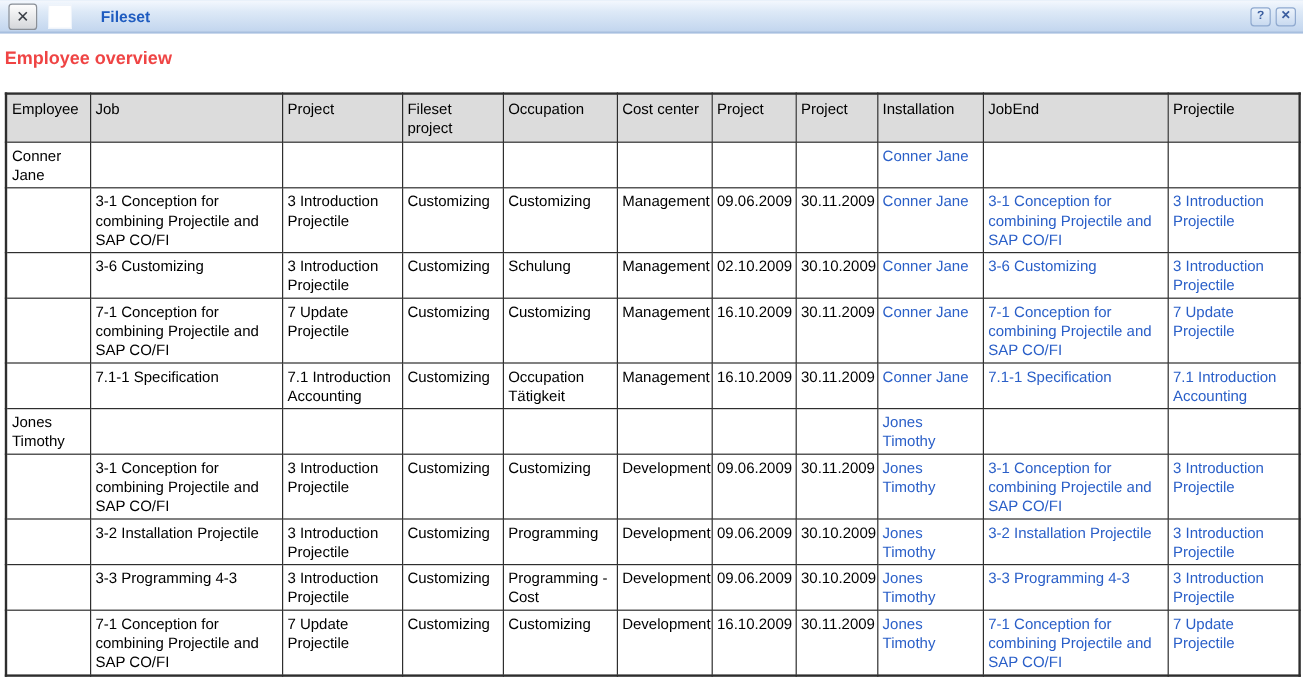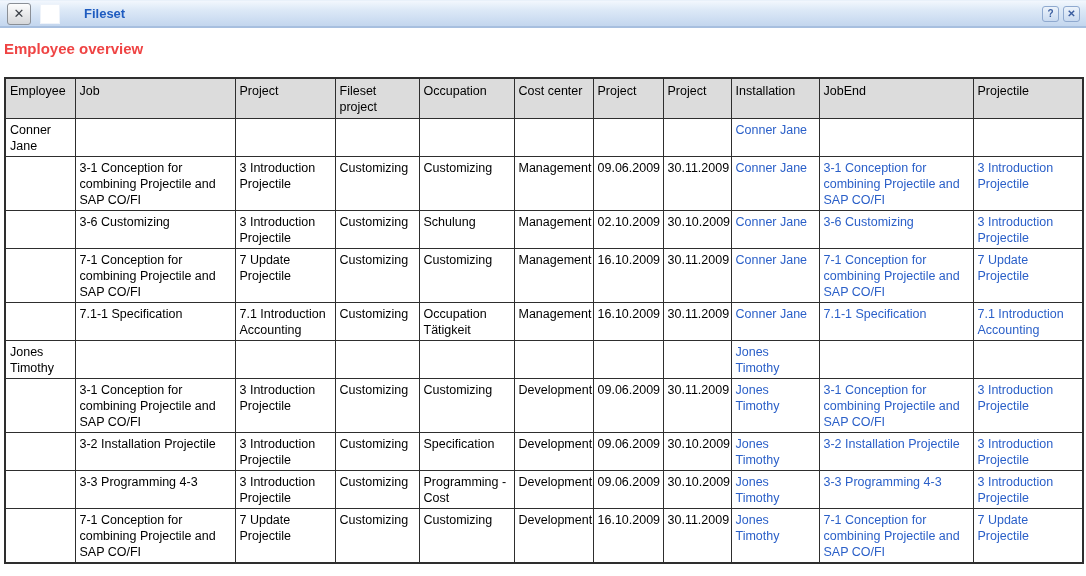--- a/index.html
+++ b/index.html
@@ -219,21 +219,21 @@
             <td>30.11.2009</td>
             <td><a class="link">Jones Timothy</a></td>
             <td><a class="link">3-1 Conception for combining Projectile and SAP CO/FI</a></td>
             <td><a class="link">3 Introduction Projectile</a></td>
           </tr>
           <tr>
             <td></td>
             <td>3-2 Installation Projectile</td>
             <td>3 Introduction Projectile</td>
             <td>Customizing</td>
-            <td>Specification</td>
+            <td>Programming</td>
             <td>Development</td>
             <td>09.06.2009</td>
             <td>30.10.2009</td>
             <td><a class="link">Jones Timothy</a></td>
             <td><a class="link">3-2 Installation Projectile</a></td>
             <td><a class="link">3 Introduction Projectile</a></td>
           </tr>
           <tr>
             <td></td>
             <td>3-3 Programming 4-3</td>

